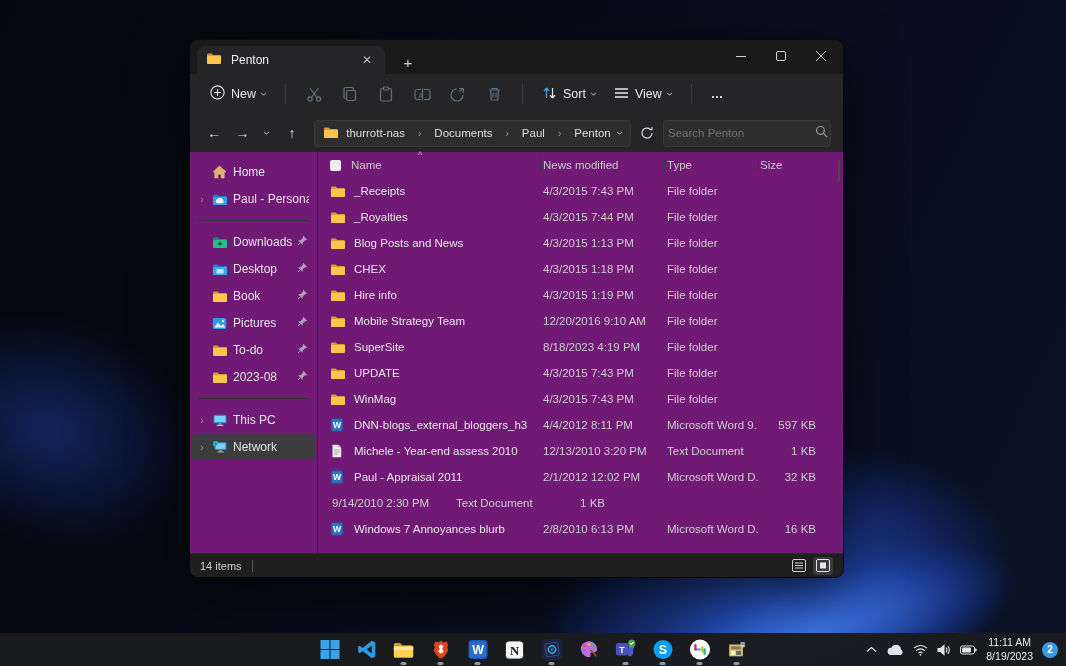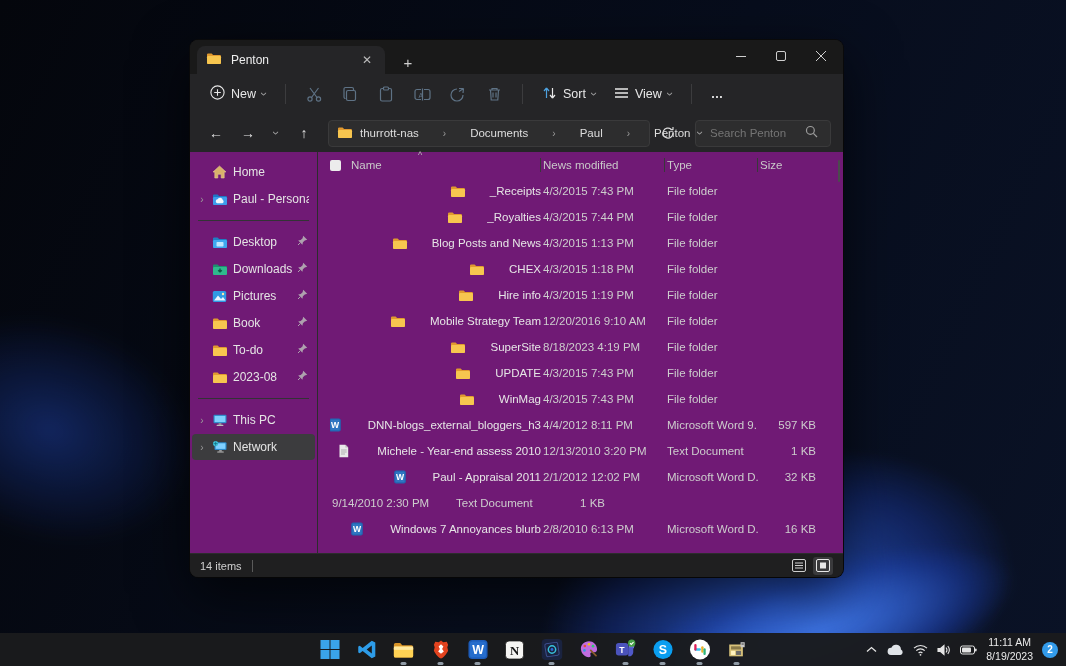--- a/index.html
+++ b/index.html
@@ -33,22 +33,22 @@
   .tdiv{width:1px;height:20px;background:#3c3c3e;margin:0 9px;}
   .chev{color:#9f9f9f;font-size:12px;display:inline-block;transform:rotate(90deg);line-height:1;}
   .addressrow{height:38px;background:#252527;flex:0 0 auto;display:flex;align-items:center;padding:0 12px;gap:4px;}
   .navbtn{width:28px;height:28px;display:flex;align-items:center;justify-content:center;color:#e4e4e4;font-size:14px;border-radius:4px;}
   .navbtn.small{width:20px;font-size:11px;color:#b9b9b9;}
   .crumbbox{width:322px;height:27px;margin-left:6px;background:#2d2d2e;border:1px solid #3a3a3b;border-radius:4px;
     display:flex;align-items:center;gap:7px;padding:0 8px;font-size:11.5px;color:#dedede;}
   .crumbbox .seg{white-space:nowrap;}
   .crumbsep{color:#9a9a9a;font-size:10px;}
   .crumb-chev{margin-left:auto;color:#9f9f9f;font-size:12px;transform:rotate(90deg);}
-  .searchbox{margin-left:auto;width:136px;height:27px;background:#2d2d2e;border:1px solid #3a3a3b;border-radius:4px;
-    display:flex;align-items:center;padding:0 12px;}
+  .searchbox{margin-left:auto;width:168px;height:27px;background:#2d2d2e;border:1px solid #3a3a3b;border-radius:4px;
+    display:flex;align-items:center;padding:0 2px;}
   .searchbox input{flex:1;background:transparent;border:0;outline:0;color:#9c9c9c;font-size:11.5px;font-family:inherit;min-width:0;}
   .main{flex:1;display:flex;min-height:0;background:#701a75;}
   
   .sidebar{width:128px;flex:0 0 auto;border-right:1px solid #2c2c2d;padding-top:6px;overflow:hidden;}
   .sitem{height:26px;display:flex;align-items:center;gap:4px;padding:0 6px 0 4px;font-size:12px;border-radius:4px;margin:1px 2px;}
   .sitem.selected{background:#3c3c3e;}
   .sitem .sch{width:12px;text-align:center;color:#9a9a9a;font-size:10px;flex:0 0 auto;}
   .sitem .sic{width:17px;height:15px;flex:0 0 auto;display:flex;align-items:center;}
   .sitem .slabel{flex:1;white-space:nowrap;overflow:hidden;color:#e4e4e4;}
   .sitem .spin{width:12px;flex:0 0 auto;opacity:.85;}
@@ -62,21 +62,21 @@
   .hc.name{width:211px;gap:10px;}
   .hc.date{width:124px;padding-left:2px;}
   .hc.type{width:93px;padding-left:2px;}
   .hc.size{width:66px;padding-left:2px;}
   .hc.size:after{display:none;}
   .sortcaret{position:absolute;left:100px;top:-2px;font-size:9px;color:#bdbdbd;}
   .selbox{width:11px;height:11px;background:#ececec;border-radius:2px;flex:0 0 auto;}
   .rows{flex:1;overflow:hidden;}
   .row{height:26px;display:flex;align-items:center;padding-left:12px;font-size:11.5px;}
   .cell{white-space:nowrap;overflow:hidden;}
-  .cell.name{width:211px;display:flex;align-items:center;gap:24px;color:#e6e6e6;justify-content:flex-end;}
+  .cell.name{width:211px;display:flex;align-items:center;gap:8px;color:#e6e6e6;}
   .cell.name .fic{width:16px;height:14px;flex:0 0 auto;display:flex;align-items:center;}
   .cell.date{width:124px;color:#cdcdcd;padding-left:2px;}
   .cell.type{width:93px;color:#cdcdcd;padding-left:2px;}
   .cell.size{width:58px;color:#cdcdcd;text-align:right;}
   .statusbar{height:24px;flex:0 0 auto;border-top:1px solid #2c2c2d;background:#1f1f20;display:flex;align-items:center;padding:0 10px;font-size:11px;color:#cfcfcf;}
   .statusbar .sdiv{width:1px;height:12px;background:#5a5a5a;margin-left:10px;}
   .viewtoggles{margin-left:auto;display:flex;gap:4px;align-items:center;}
   .vbtn{width:20px;height:18px;display:flex;align-items:center;justify-content:center;border-radius:3px;}
   .vbtn.active{background:#3a3a3c;}
   
@@ -203,21 +203,21 @@
       <div class="navbtn">→</div>
       <div class="navbtn small">
           <span class="chev">›</span>
         </div>
       <div class="navbtn">↑</div>
       <div class="crumbbox">
         <span class="sic" id="crumbFolderIcon"><svg width="16" height="13" viewBox="0 0 16 13">
               <path d="M1 2.6 Q1 1.4 2.2 1.4 H5.6 L7.1 3 H13.8 Q15 3 15 4.2 V10.8 Q15 12 13.8 12 H2.2 Q1 12 1 10.8 Z" fill="#e0992f"></path>
               <rect x="1" y="4" width="14" height="8" rx="1.2" fill="#f7c64f"></rect>
             </svg></span>
-        <span id="breadcrumb" style="display:flex;align-items:center;gap:24px;">
+        <span id="breadcrumb" style="display:flex;align-items:center;gap:13px;">
             <span class="seg">thurrott-nas</span>
             <span class="crumbsep">›</span>
             <span class="seg">Documents</span>
             <span class="crumbsep">›</span>
             <span class="seg">Paul</span>
             <span class="crumbsep">›</span>
             <span class="seg">Penton</span>
           </span>
         <span class="crumb-chev">›</span>
       </div>
@@ -256,70 +256,70 @@
                 <path d="M5.2 10.2 a2 2 0 0 1 .3 -3.9 a2.8 2.8 0 0 1 5.3 .8 a1.7 1.7 0 0 1 -.4 3.1 z" fill="#f2f7fc"></path>
               </svg>
             </span>
             <span class="slabel">Paul - Personal</span>
           </div>
           <div class="ssep"></div>
           <div class="sitem">
             <span class="sch"></span>
             <span class="sic">
               <svg width="16" height="13" viewBox="0 0 16 13">
+                <path d="M1 2.6 Q1 1.4 2.2 1.4 H5.6 L7.1 3 H13.8 Q15 3 15 4.2 V10.8 Q15 12 13.8 12 H2.2 Q1 12 1 10.8 Z" fill="#1d8f6e"></path>
+                <rect x="1" y="4" width="14" height="8" rx="1.2" fill="#2fb98d"></rect>
+                <path d="M8 5.5 V9 M8 9 L6.2 7.3 M8 9 L9.8 7.3" stroke="#0c5c44" stroke-width="1.4" fill="none"></path>
+              </svg>
+            </span>
+            <span class="slabel">Downloads</span>
+            <span class="spin"><svg width="11" height="11" viewBox="0 0 11 11">
+                <path d="M6.2 0.8 L10.2 4.8 L7.8 5.4 L5.9 7.3 L5.4 9.8 L1.2 5.6 L3.7 5.1 L5.6 3.2 Z" fill="#b9b9b9"></path>
+                <path d="M1 10 L3.2 7.8" stroke="#b9b9b9" stroke-width="1"></path>
+              </svg></span>
+          </div>
+          <div class="sitem">
+            <span class="sch"></span>
+            <span class="sic">
+              <svg width="16" height="13" viewBox="0 0 16 13">
                 <path d="M1 2.6 Q1 1.4 2.2 1.4 H5.6 L7.1 3 H13.8 Q15 3 15 4.2 V10.8 Q15 12 13.8 12 H2.2 Q1 12 1 10.8 Z" fill="#1e7fc4"></path>
                 <rect x="1" y="4" width="14" height="8" rx="1.2" fill="#3fa7ef"></rect>
                 <rect x="4.5" y="6" width="7" height="4.5" rx="0.8" fill="#bfe6ff"></rect>
               </svg>
             </span>
             <span class="slabel">Desktop</span>
             <span class="spin"><svg width="11" height="11" viewBox="0 0 11 11">
                 <path d="M6.2 0.8 L10.2 4.8 L7.8 5.4 L5.9 7.3 L5.4 9.8 L1.2 5.6 L3.7 5.1 L5.6 3.2 Z" fill="#b9b9b9"></path>
                 <path d="M1 10 L3.2 7.8" stroke="#b9b9b9" stroke-width="1"></path>
               </svg></span>
           </div>
           <div class="sitem">
             <span class="sch"></span>
             <span class="sic">
               <svg width="16" height="13" viewBox="0 0 16 13">
-                <path d="M1 2.6 Q1 1.4 2.2 1.4 H5.6 L7.1 3 H13.8 Q15 3 15 4.2 V10.8 Q15 12 13.8 12 H2.2 Q1 12 1 10.8 Z" fill="#1d8f6e"></path>
-                <rect x="1" y="4" width="14" height="8" rx="1.2" fill="#2fb98d"></rect>
-                <path d="M8 5.5 V9 M8 9 L6.2 7.3 M8 9 L9.8 7.3" stroke="#0c5c44" stroke-width="1.4" fill="none"></path>
-              </svg>
-            </span>
-            <span class="slabel">Downloads</span>
+                <path d="M1 2.6 Q1 1.4 2.2 1.4 H5.6 L7.1 3 H13.8 Q15 3 15 4.2 V10.8 Q15 12 13.8 12 H2.2 Q1 12 1 10.8 Z" fill="#e0992f"></path>
+                <rect x="1" y="4" width="14" height="8" rx="1.2" fill="#f7c64f"></rect>
+              </svg>
+            </span>
+            <span class="slabel">Book</span>
             <span class="spin"><svg width="11" height="11" viewBox="0 0 11 11">
                 <path d="M6.2 0.8 L10.2 4.8 L7.8 5.4 L5.9 7.3 L5.4 9.8 L1.2 5.6 L3.7 5.1 L5.6 3.2 Z" fill="#b9b9b9"></path>
                 <path d="M1 10 L3.2 7.8" stroke="#b9b9b9" stroke-width="1"></path>
               </svg></span>
           </div>
           <div class="sitem">
             <span class="sch"></span>
             <span class="sic">
               <svg width="15" height="13" viewBox="0 0 15 13">
                 <rect x="0.8" y="1" width="13.4" height="11" rx="1.5" fill="#2f9be4"></rect>
                 <path d="M2 10.5 L6 5.5 L9 9 L11 7 L13.5 10.5 Z" fill="#eaf6ff"></path>
                 <circle cx="11" cy="4" r="1.2" fill="#ffe9a8"></circle>
               </svg>
             </span>
             <span class="slabel">Pictures</span>
-            <span class="spin"><svg width="11" height="11" viewBox="0 0 11 11">
-                <path d="M6.2 0.8 L10.2 4.8 L7.8 5.4 L5.9 7.3 L5.4 9.8 L1.2 5.6 L3.7 5.1 L5.6 3.2 Z" fill="#b9b9b9"></path>
-                <path d="M1 10 L3.2 7.8" stroke="#b9b9b9" stroke-width="1"></path>
-              </svg></span>
-          </div>
-          <div class="sitem">
-            <span class="sch"></span>
-            <span class="sic">
-              <svg width="16" height="13" viewBox="0 0 16 13">
-                <path d="M1 2.6 Q1 1.4 2.2 1.4 H5.6 L7.1 3 H13.8 Q15 3 15 4.2 V10.8 Q15 12 13.8 12 H2.2 Q1 12 1 10.8 Z" fill="#e0992f"></path>
-                <rect x="1" y="4" width="14" height="8" rx="1.2" fill="#f7c64f"></rect>
-              </svg>
-            </span>
-            <span class="slabel">Book</span>
             <span class="spin"><svg width="11" height="11" viewBox="0 0 11 11">
                 <path d="M6.2 0.8 L10.2 4.8 L7.8 5.4 L5.9 7.3 L5.4 9.8 L1.2 5.6 L3.7 5.1 L5.6 3.2 Z" fill="#b9b9b9"></path>
                 <path d="M1 10 L3.2 7.8" stroke="#b9b9b9" stroke-width="1"></path>
               </svg></span>
           </div>
           <div class="sitem">
             <span class="sch"></span>
             <span class="sic">
               <svg width="16" height="13" viewBox="0 0 16 13">
                 <path d="M1 2.6 Q1 1.4 2.2 1.4 H5.6 L7.1 3 H13.8 Q15 3 15 4.2 V10.8 Q15 12 13.8 12 H2.2 Q1 12 1 10.8 Z" fill="#e0992f"></path>

